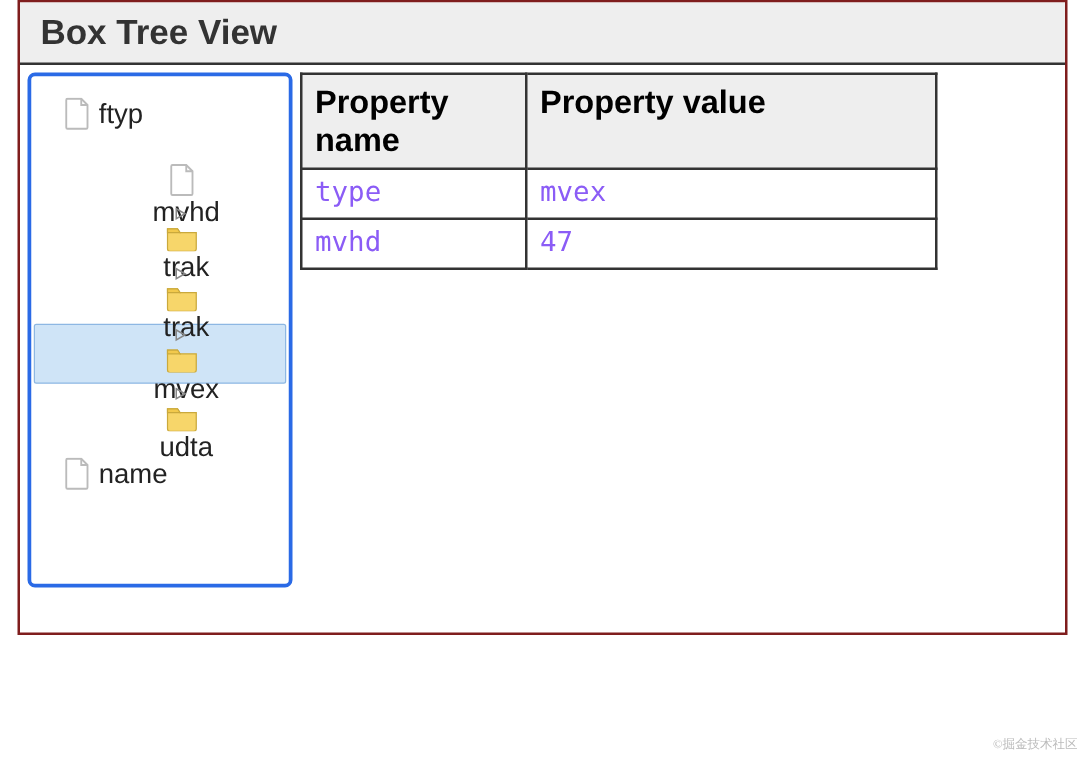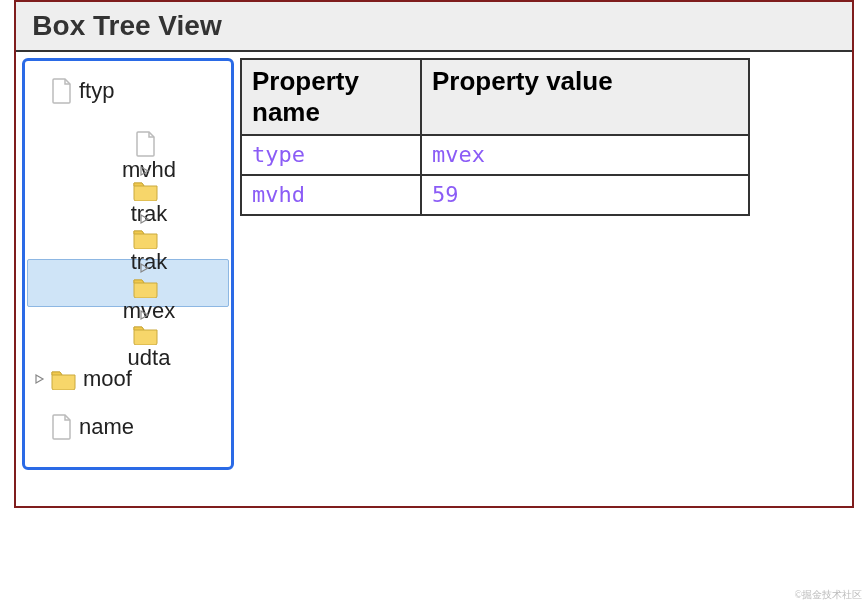--- a/index.html
+++ b/index.html
@@ -184,34 +184,20 @@
               <path d="M3 2 L10 6 L3 10 Z" fill="none" stroke="#888" stroke-width="1.2"></path>
             </svg>
           </span>
           <span style="display: inline-flex; align-items: center;">
             <svg width="26" height="22" viewBox="0 0 26 22">
               <path d="M1 4 h8 l2 3 h13 v13 a2 2 0 0 1 -2 2 h-19 a2 2 0 0 1 -2 -2 z" fill="#f7d66a" stroke="#caa93c" stroke-width="1"></path>
               <path d="M1 4 h8 l2 3 h-10 z" fill="#f2c94c" stroke="#caa93c" stroke-width="1"></path>
             </svg>
           </span>
           <span class="node-label">udta</span>
-        </div>
-        <div class="tree-row indent-0">
-          <span class="expander">
-            <svg width="12" height="12" viewBox="0 0 12 12">
-              <path d="M3 2 L10 6 L3 10 Z" fill="none" stroke="#888" stroke-width="1.2"></path>
-            </svg>
-          </span>
-          <span style="display: inline-flex; align-items: center;">
-            <svg width="26" height="22" viewBox="0 0 26 22">
-              <path d="M1 4 h8 l2 3 h13 v13 a2 2 0 0 1 -2 2 h-19 a2 2 0 0 1 -2 -2 z" fill="#f7d66a" stroke="#caa93c" stroke-width="1"></path>
-              <path d="M1 4 h8 l2 3 h-10 z" fill="#f2c94c" stroke="#caa93c" stroke-width="1"></path>
-            </svg>
-          </span>
-          <span class="node-label">moof</span>
         </div>
         <div class="tree-row indent-0">
           <span class="expander"></span>
           <span style="display: inline-flex; align-items: center;">
             <svg width="22" height="26" viewBox="0 0 22 26">
               <path d="M3 1 h11 l5 5 v18 a1 1 0 0 1 -1 1 h-15 a1 1 0 0 1 -1 -1 v-22 a1 1 0 0 1 1 -1 z" fill="#fff" stroke="#bbb" stroke-width="1.5"></path>
               <path d="M14 1 v5 h5" fill="none" stroke="#bbb" stroke-width="1.5"></path>
             </svg>
           </span>
           <span class="node-label">name</span>
@@ -226,21 +212,21 @@
             <th>Property value</th>
           </tr>
         </thead>
         <tbody id="prop-tbody">
             <tr>
               <td>type</td>
               <td>mvex</td>
             </tr>
             <tr>
               <td>mvhd</td>
-              <td>59</td>
+              <td>47</td>
             </tr>
           </tbody>
       </table>
     </div>
 
   </div>
 </div>
 
 <div class="watermark">©掘金技术社区</div>
 

